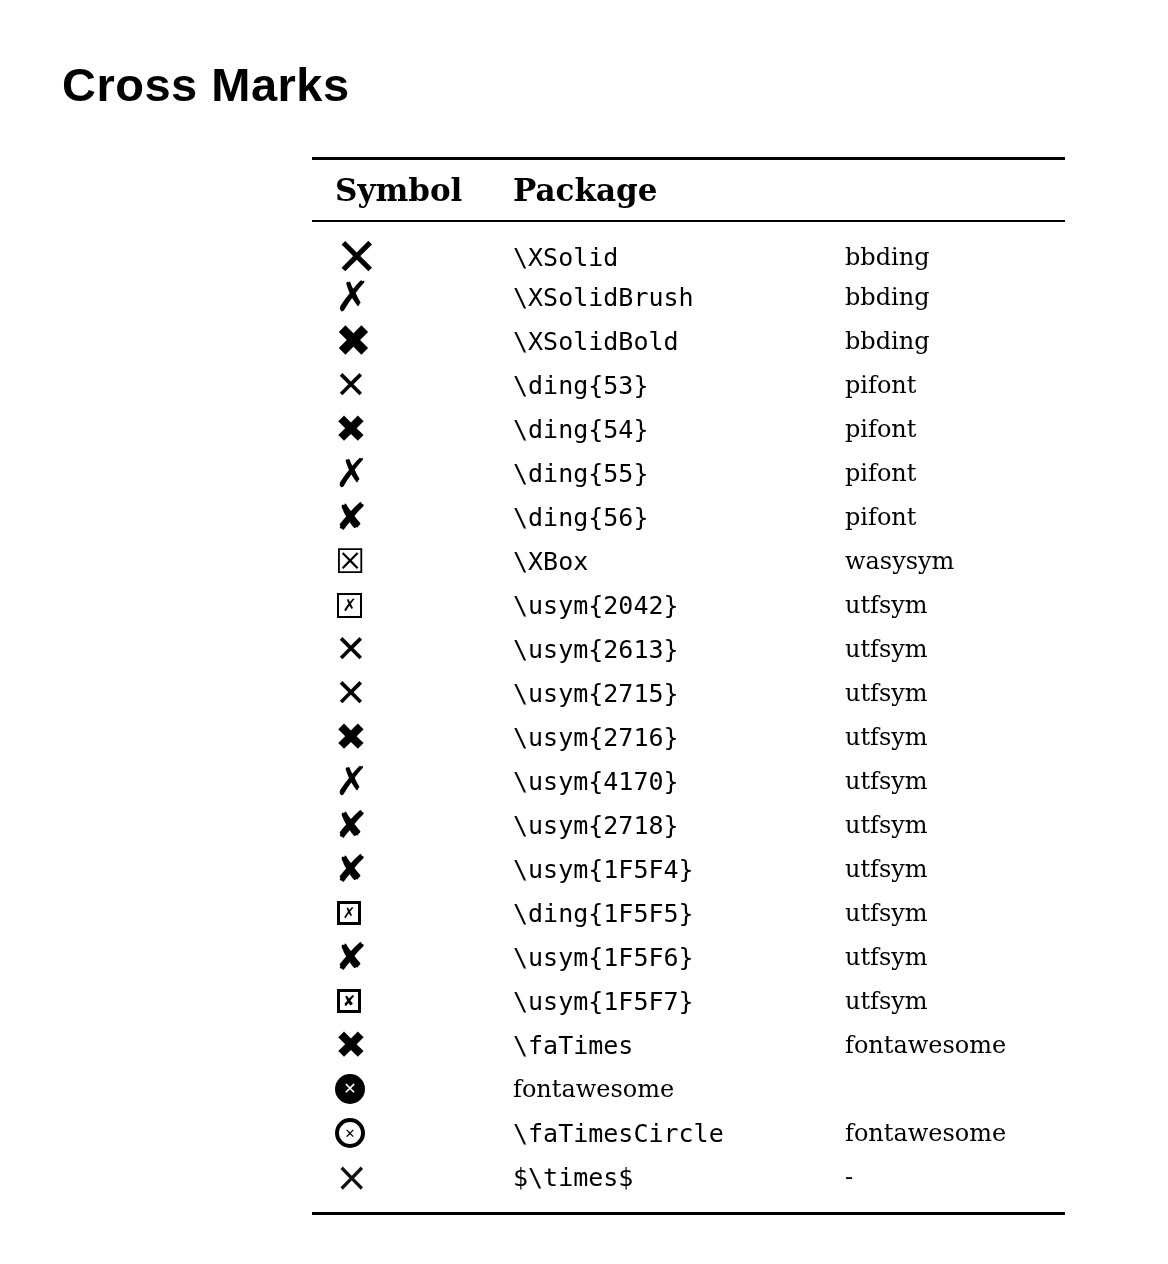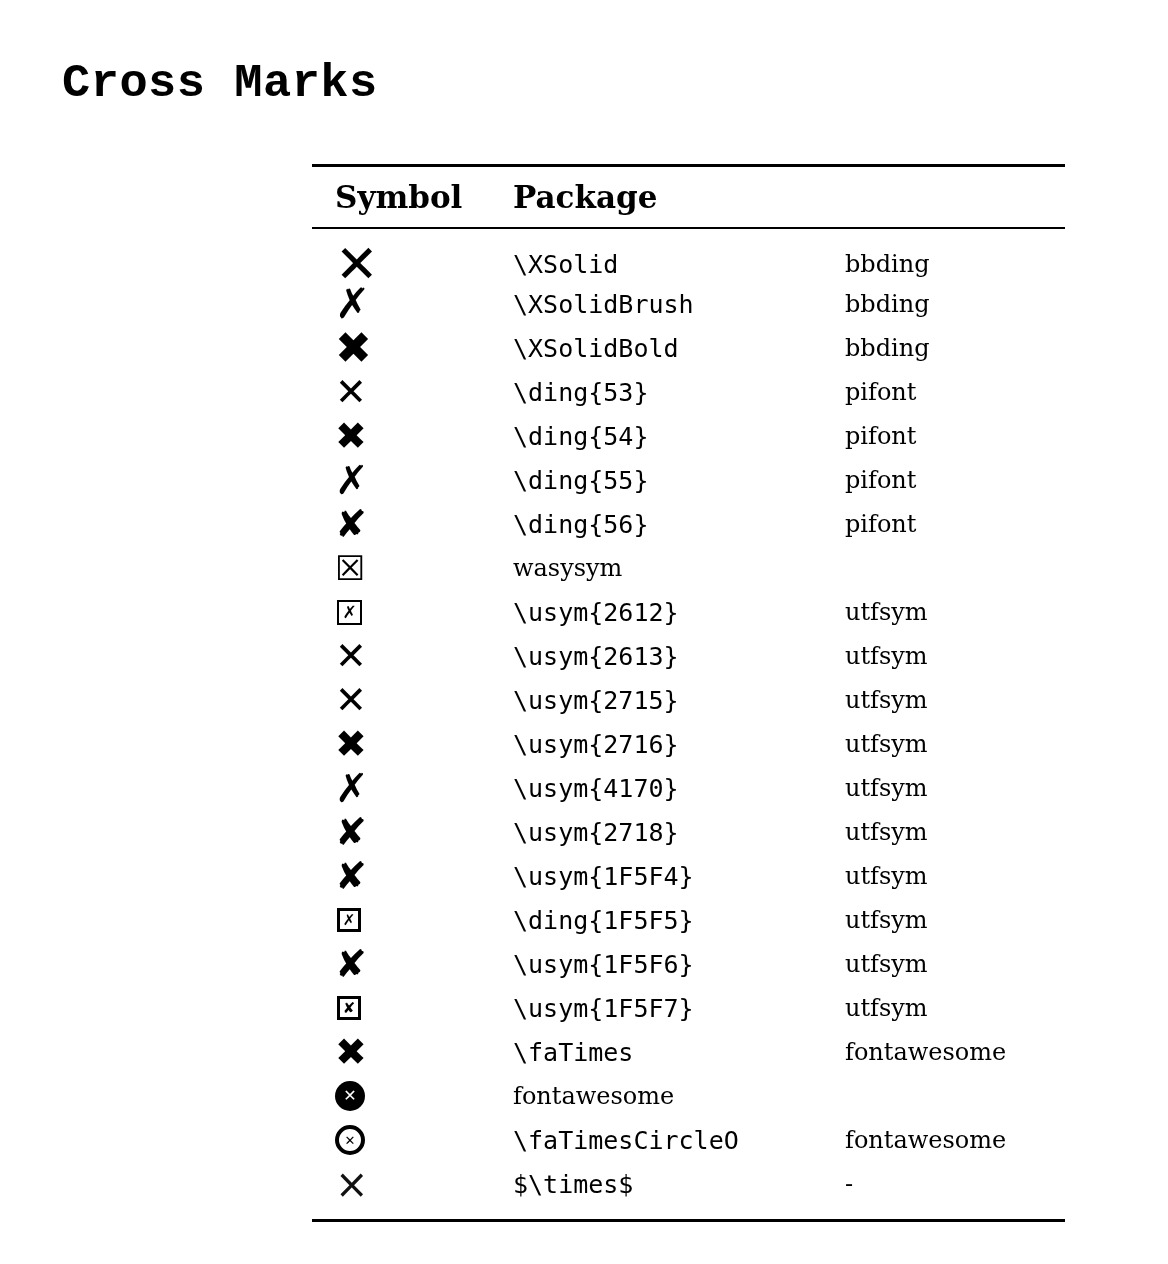--- a/index.html
+++ b/index.html
@@ -6,25 +6,25 @@
   html, body { margin: 0; padding: 0; }
   body {
     width: 1168px; height: 1264px;
     background: #ffffff; color: #000000;
     font-family: "DejaVu Serif", serif;
     position: relative; overflow: hidden;
   }
   .title {
     position: absolute; left: 62px; top: 26px;
     font-size: 47px; font-weight: 700;
-    font-family: Liberation Mono, monospace;
+    font-family: Liberation Sans, sans-serif;
     letter-spacing: 0.5px;
   }
   .symtable {
-    position: absolute; left: 312px; top: 157px; width: 753px; margin-top: 7px;
+    position: absolute; left: 312px; top: 157px; width: 753px;
   }
   .rule-thick { height: 3px; background: #000; }
   .rule-thin  { height: 2px; background: #000; }
   .thead {
     display: grid; grid-template-columns: 178px 332px 1fr;
     align-items: center; height: 60px; padding-left: 23px;
   }
   .thead .h {
     font-weight: 700; font-size: 31px;
     font-family: "DejaVu Serif", serif;
@@ -136,27 +136,28 @@
       <div class="cell"><span class="sym-wrap" data-variant="slant-heavy">
             <span class="sym">✘</span>
           </span></div>
       <div class="cell cell-code">\ding{56}</div>
       <div class="cell cell-package">pifont</div>
     </div>
     <div class="row">
       <div class="cell"><span class="sym-wrap" data-variant="xbox">
             <span class="sym">☒</span>
           </span></div>
+      <div class="cell cell-code">\XBox</div>
       <div class="cell cell-package">wasysym</div>
     </div>
     <div class="row">
       <div class="cell"><span class="sym-wrap" data-variant="box">
             <span class="sym">✗</span>
           </span></div>
-      <div class="cell cell-code">\usym{2612}</div>
+      <div class="cell cell-code">\usym{2042}</div>
       <div class="cell cell-package">utfsym</div>
     </div>
     <div class="row">
       <div class="cell"><span class="sym-wrap" data-variant="thin">
             <span class="sym">✕</span>
           </span></div>
       <div class="cell cell-code">\usym{2613}</div>
       <div class="cell cell-package">utfsym</div>
     </div>
     <div class="row">
@@ -225,21 +226,21 @@
     <div class="row">
       <div class="cell"><span class="sym-wrap" data-variant="circle-solid">
             <span class="sym">✕</span>
           </span></div>
       <div class="cell cell-package">fontawesome</div>
     </div>
     <div class="row">
       <div class="cell"><span class="sym-wrap" data-variant="circle-outline">
             <span class="sym">✕</span>
           </span></div>
-      <div class="cell cell-code">\faTimesCircleO</div>
+      <div class="cell cell-code">\faTimesCircle</div>
       <div class="cell cell-package">fontawesome</div>
     </div>
     <div class="row">
       <div class="cell"><span class="sym-wrap" data-variant="times">
             <span class="sym">×</span>
           </span></div>
       <div class="cell cell-code">$\times$</div>
       <div class="cell cell-package">-</div>
     </div>
 

